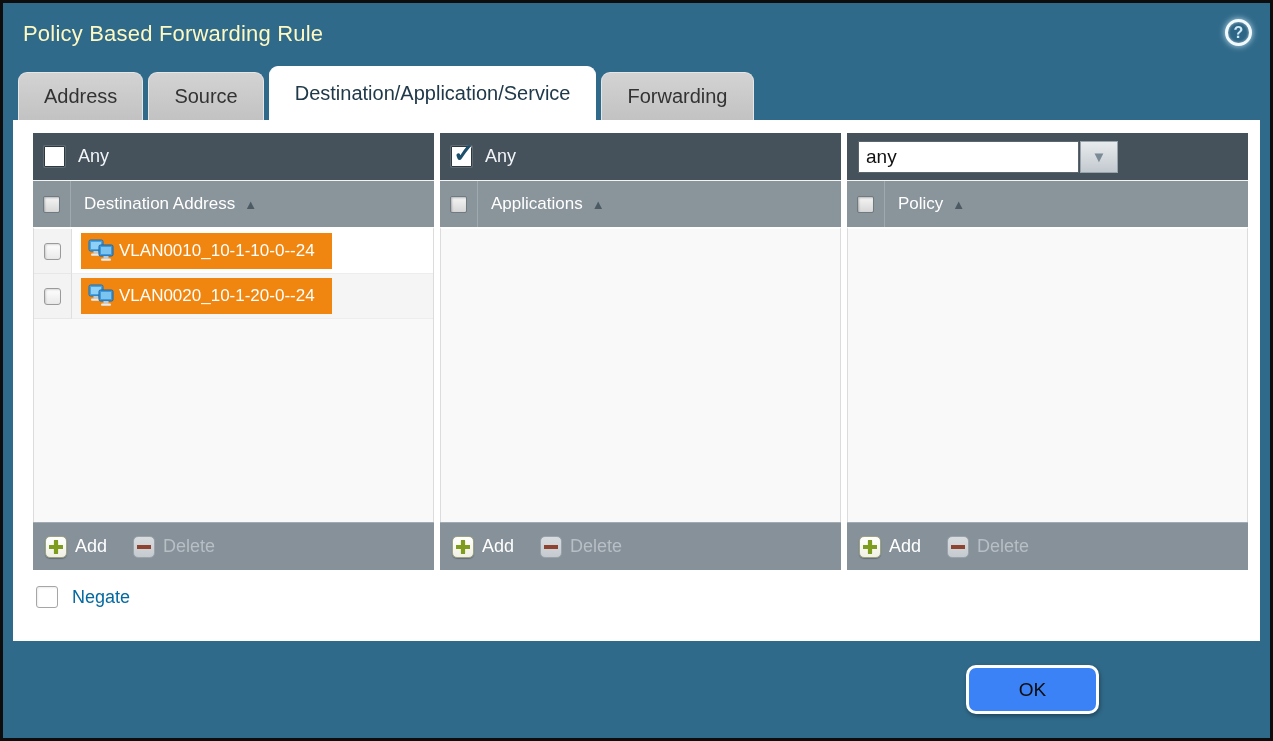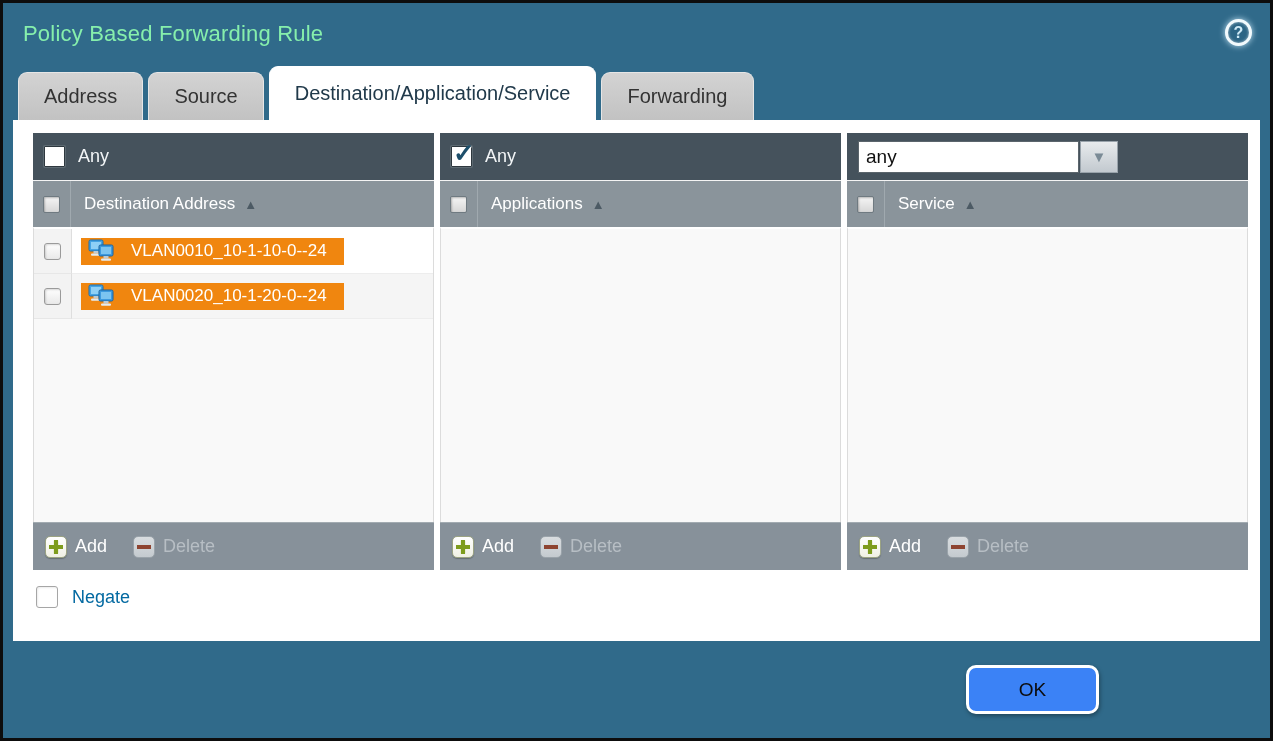--- a/index.html
+++ b/index.html
@@ -17,21 +17,21 @@
     overflow: hidden;
   }
   
   .titlebar {
     height: 62px;
     display: flex;
     align-items: center;
     padding: 0 20px;
   }
   .title {
-    color: #86efac;
+    color: #fef9c3;
     font-size: 22px;
     letter-spacing: .2px;
   }
   .help-icon {
     position: absolute;
     top: 16px;
     right: 18px;
     width: 27px;
     height: 27px;
     border-radius: 50%;
@@ -197,23 +197,23 @@
     flex: 1;
     display: flex; align-items: center;
     padding-left: 9px;
     border-bottom: 1px solid #ededed;
     background: #fff;
   }
   .row.alt .row-content { background: #f5f5f5; }
   .chip {
     display: inline-flex;
     align-items: center;
-    gap: 16px;
+    gap: 4px;
     background: #f0860f;
-    height: 27px;
+    height: 36px;
     padding: 0 17px 0 7px;
     color: #ffffff;
     font-size: 17px;
     cursor: pointer;
     white-space: nowrap;
   }
   
   .toolbar {
     flex: none;
     height: 48px;
@@ -410,21 +410,21 @@
             <input type="text" value="any" style="">
             <div class="dd-btn">
               <span>▼</span>
             </div>
           </div>
         </div>
         <div class="col-header">
           <div class="col-gutter">
             <div class="cb-small"></div>
           </div>
-          <div class="col-label">Service</div>
+          <div class="col-label">Policy</div>
           <div class="sort-arrow">▲</div>
         </div>
         <div class="list"></div>
         <div class="toolbar">
           <div class="tool">
             <div class="tool-icon add">
               <svg width="14" height="14" viewBox="0 0 14 14">
                   <path d="M7 1v12M1 7h12" stroke="#7e9c1d" stroke-width="4.2" stroke-linecap="round"></path>
                 </svg>
             </div>

